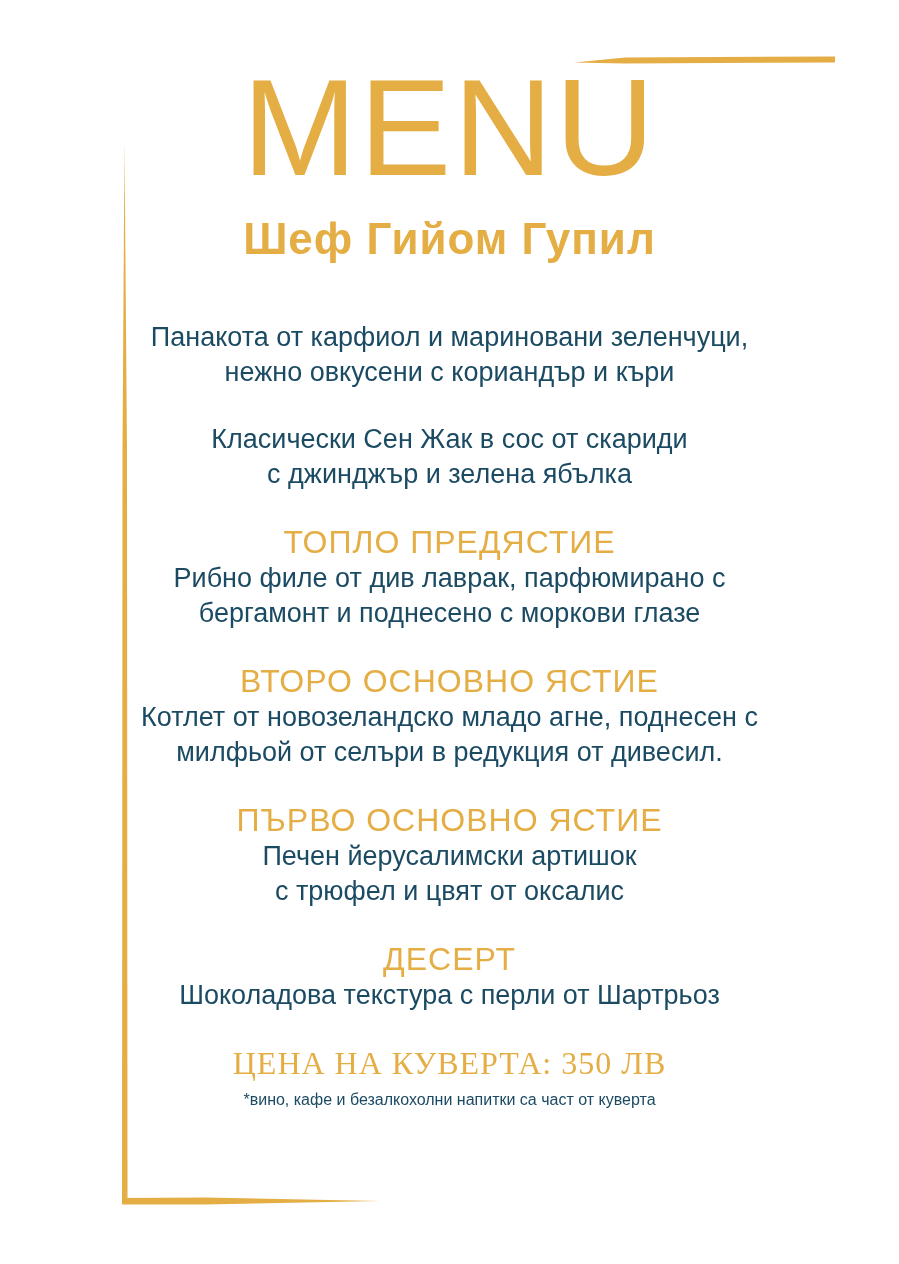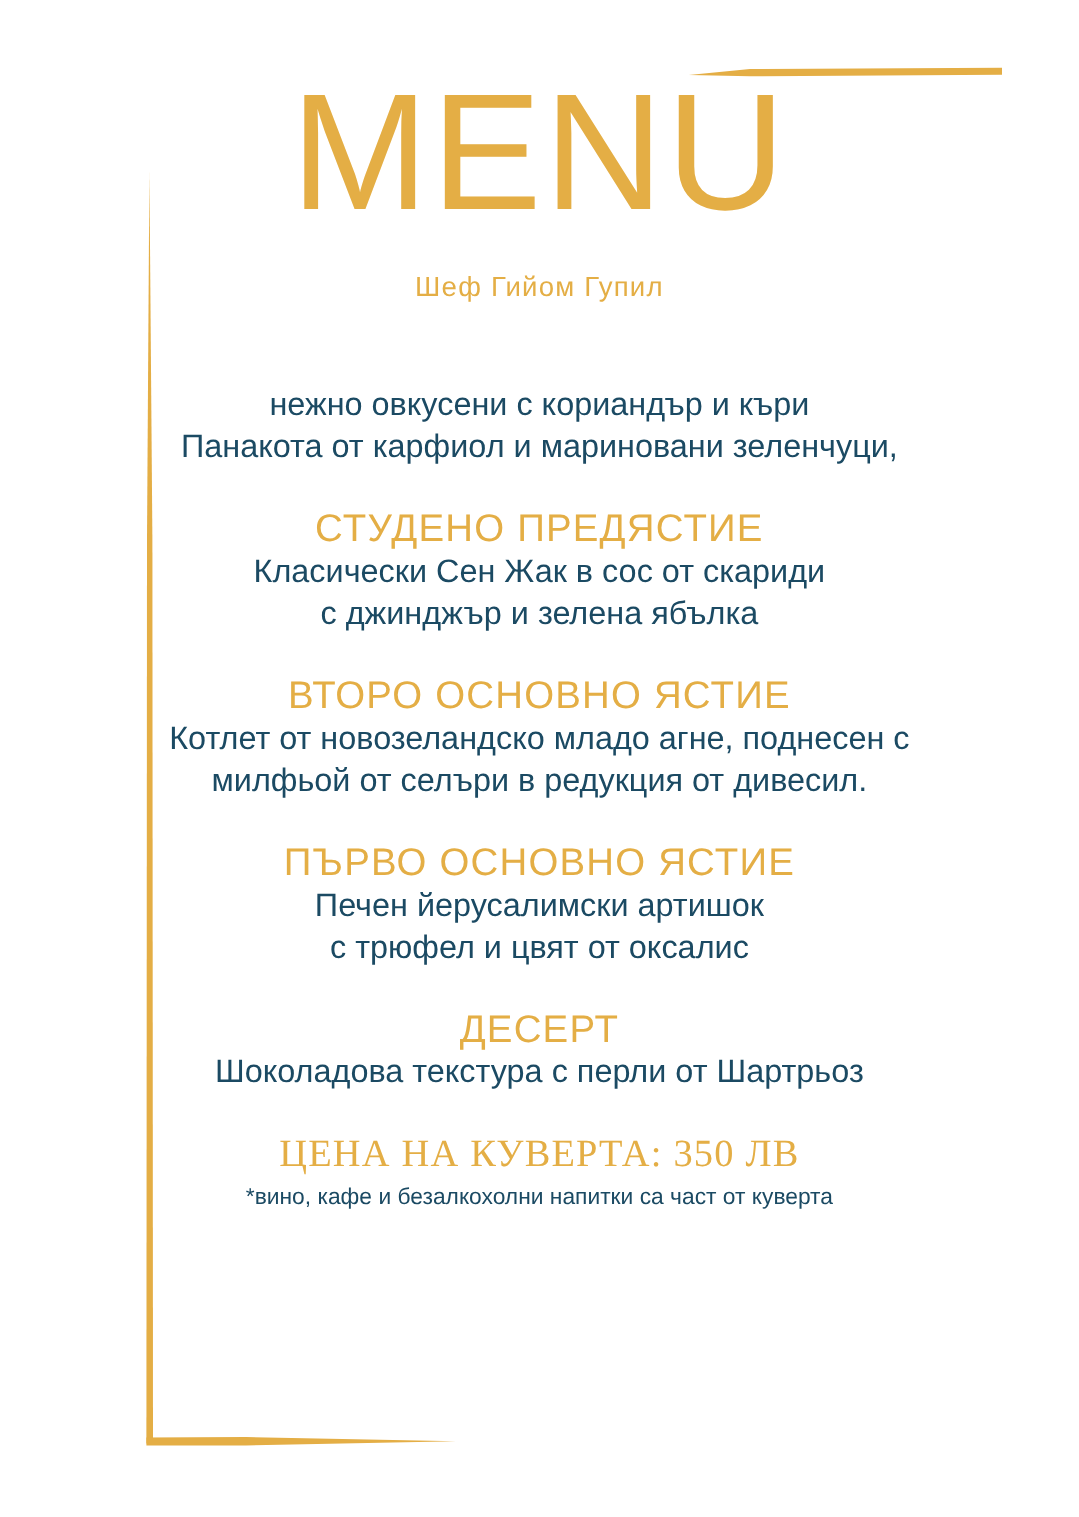--- a/index.html
+++ b/index.html
@@ -31,23 +31,23 @@
   }
   .menu-title{
     font-size:138px;
     line-height:1.0;
     font-weight:400;
     letter-spacing:2px;
     color:var(--accent);
   }
   .chef-line{
     margin-top:24px;
-    font-size:23px;
+    font-size:44px;
     line-height:38px;
-    font-weight:400;
+    font-weight:700;
     letter-spacing:1px;
     color:var(--accent);
   }
   .course{
     margin-bottom:32px;
   }
   .course-first{
     margin-top:62px;
   }
   .course-heading{
@@ -66,21 +66,21 @@
   .price-heading{
     font-size:32px;
     line-height:37px;
     font-weight:400;
     letter-spacing:1px;
     color:var(--accent);
     font-family:Liberation Serif, serif;
   }
   .price-note{
     margin-top:2px;
-    font-size:19px;
+    font-size:16px;
     line-height:31px;
     font-weight:500;
     color:var(--ink);
   }
 </style>
 </head>
 <body>
 
 <div class="page">
 
@@ -94,30 +94,34 @@
 
     <polygon fill="currentColor" points="57,1198 140,1197.5 315,1201 140,1204.5 57,1204.5"></polygon>
   </svg>
 
   <div class="content">
 
     <h1 class="menu-title">MENU</h1>
     <div class="chef-line">Шеф Гийом Гупил</div>
 
     <section class="course course-first">
+      <div class="course-line">Панакота от карфиол и мариновани зеленчуци,</div>
       <div class="course-line">нежно овкусени с кориандър и къри</div>
-      <div class="course-line">Панакота от карфиол и мариновани зеленчуци,</div>
     </section>
 
     <section class="course">
-      <h2 class="course-heading">СТУДЕНО ПРЕДЯСТИЕ</h2>
       <div class="course-line">Класически Сен Жак в сос от скариди</div>
       <div class="course-line">с джинджър и зелена ябълка</div>
     </section>
 
+    <section class="course">
+      <h2 class="course-heading">ТОПЛО ПРЕДЯСТИЕ</h2>
+      <div class="course-line">Рибно филе от див лаврак, парфюмирано с</div>
+      <div class="course-line">бергамонт и поднесено с моркови глазе</div>
+    </section>
 
     <section class="course">
       <h2 class="course-heading">ВТОРО ОСНОВНО ЯСТИЕ</h2>
       <div class="course-line">Котлет от новозеландско младо агне, поднесен с</div>
       <div class="course-line">милфьой от селъри в редукция от дивесил.</div>
     </section>
 
     <section class="course">
       <h2 class="course-heading">ПЪРВО ОСНОВНО ЯСТИЕ</h2>
       <div class="course-line">Печен йерусалимски артишок</div>

